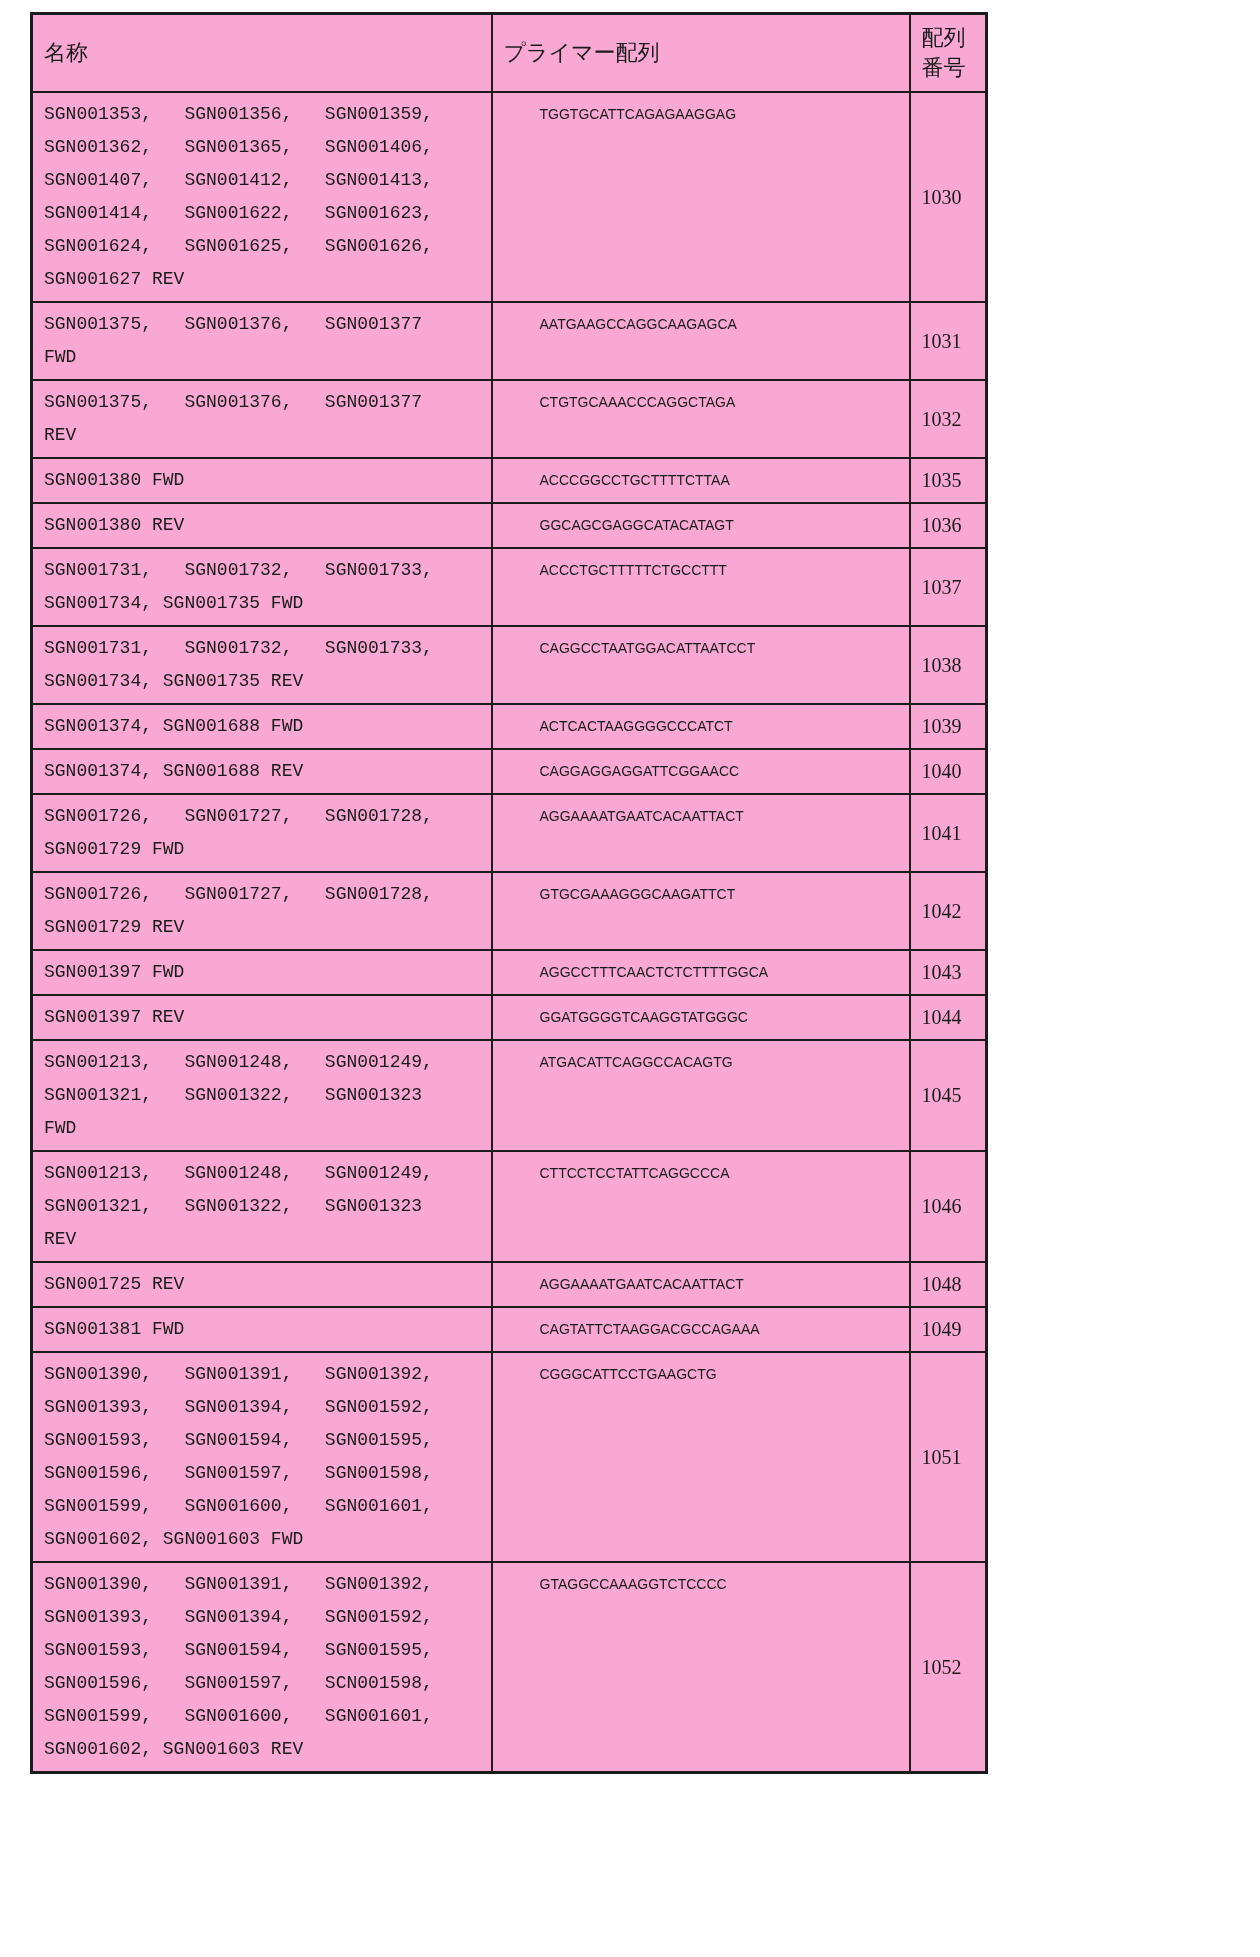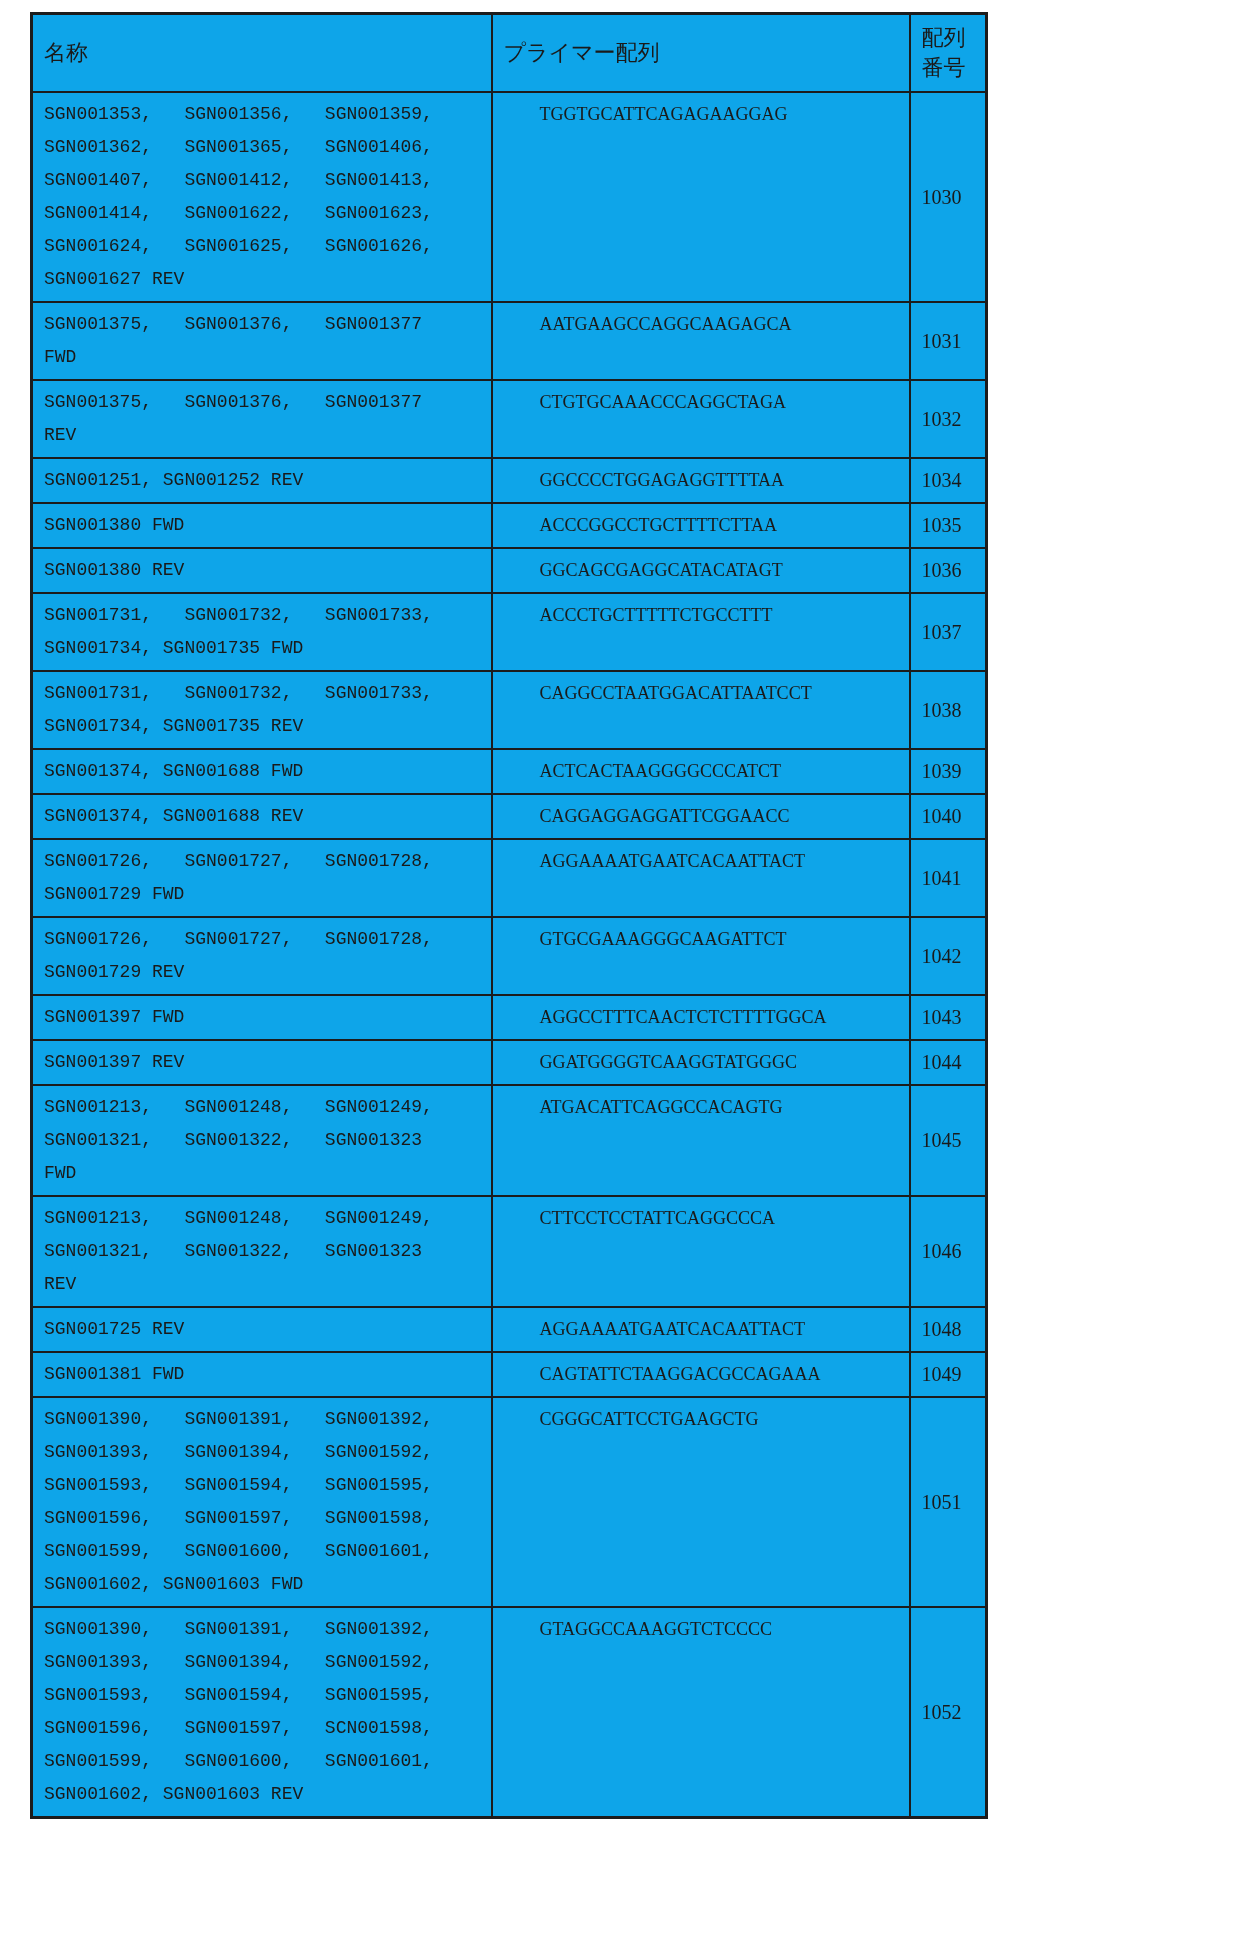--- a/index.html
+++ b/index.html
@@ -11,21 +11,21 @@
     width: 1260px;
     font-family: "Liberation Serif", "DejaVu Serif", serif;
     color: #1a1a1a;
     padding: 12px 0 20px 30px;
     box-sizing: border-box;
   }
   table.primer-table {
     border-collapse: collapse;
     table-layout: fixed;
     width: 955px;
-    background: #0ea5e9;
+    background: #f9a8d4;
     border: 3px solid #1c1c1c;
   }
   th, td {
     border: 2px solid #1c1c1c;
     padding: 5px 11px;
     box-sizing: border-box;
     font-size: 19px;
     line-height: 33px;
     vertical-align: top;
     overflow: hidden;
@@ -44,22 +44,22 @@
   col.c-primer { width: 418px; }
   col.c-seq    { width: 77px; }
   td.cell-name {
     font-family: "Liberation Mono", "DejaVu Sans Mono", monospace;
     font-size: 18px;
     white-space: pre-wrap;
     word-break: keep-all;
     margin-top: 28px;
   }
   td.cell-primer {
-    font-family: Liberation Serif, serif;
-    font-size: 18px;
+    font-family: Liberation Sans, sans-serif;
+    font-size: 14px;
     letter-spacing: 0px;
     white-space: nowrap;
     padding-left: 47px;
   }
   td.cell-seq {
     font-family: "Liberation Serif", "DejaVu Serif", serif;
     vertical-align: middle;
     font-size: 20px;
   }
 </style>
@@ -97,25 +97,20 @@
         <td class="cell-primer">AATGAAGCCAGGCAAGAGCA</td>
         <td class="cell-seq">1031</td>
       </tr>
       <tr>
         <td class="cell-name">SGN001375,   SGN001376,   SGN001377
 REV</td>
         <td class="cell-primer">CTGTGCAAACCCAGGCTAGA</td>
         <td class="cell-seq">1032</td>
       </tr>
       <tr>
-        <td class="cell-name">SGN001251, SGN001252 REV</td>
-        <td class="cell-primer">GGCCCCTGGAGAGGTTTTAA</td>
-        <td class="cell-seq">1034</td>
-      </tr>
-      <tr>
         <td class="cell-name">SGN001380 FWD</td>
         <td class="cell-primer">ACCCGGCCTGCTTTTCTTAA</td>
         <td class="cell-seq">1035</td>
       </tr>
       <tr>
         <td class="cell-name">SGN001380 REV</td>
         <td class="cell-primer">GGCAGCGAGGCATACATAGT</td>
         <td class="cell-seq">1036</td>
       </tr>
       <tr>

